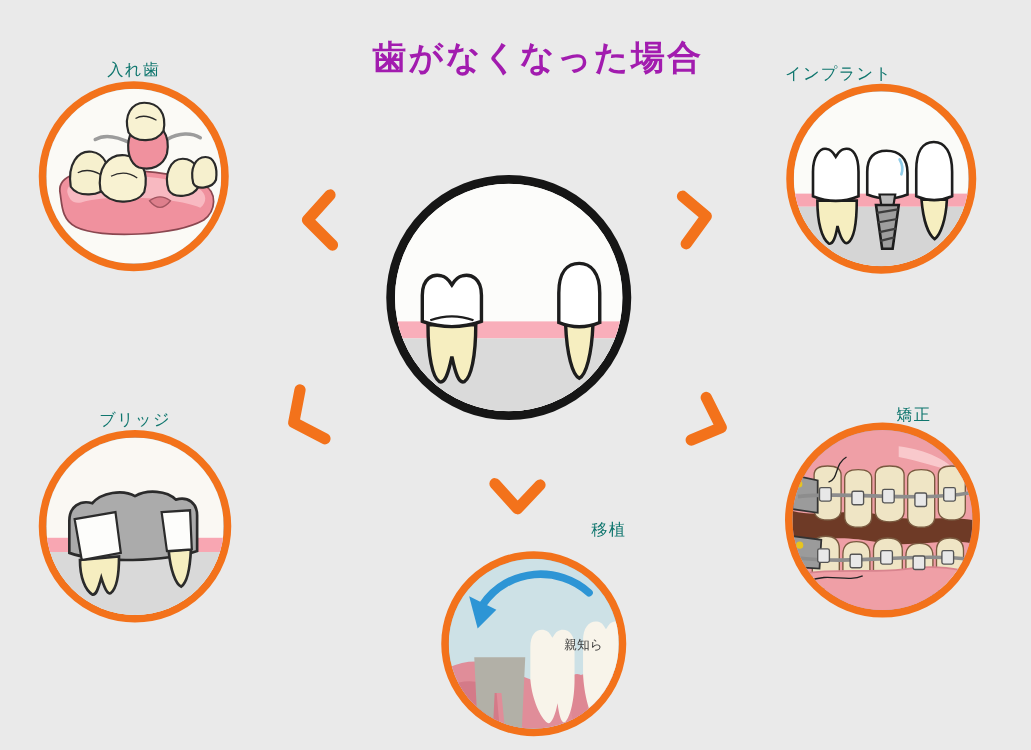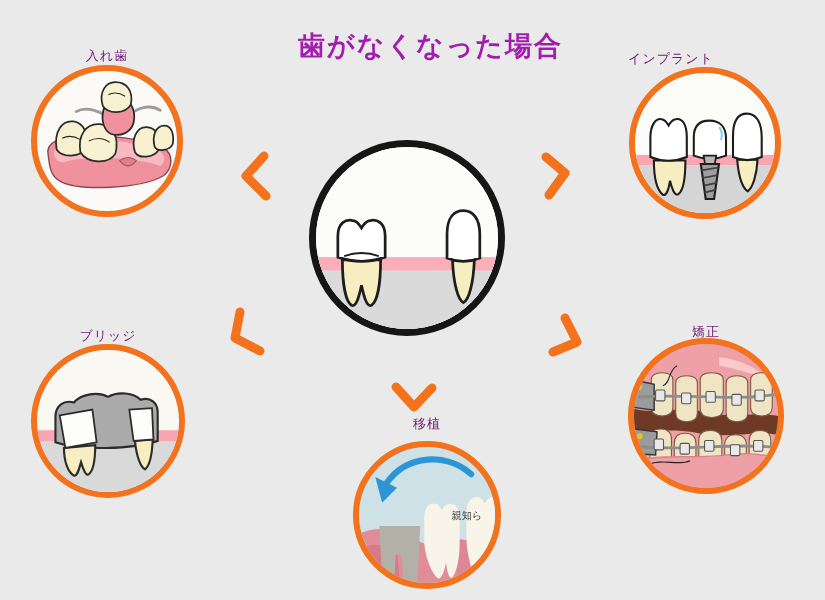--- a/index.html
+++ b/index.html
@@ -15,21 +15,21 @@
   }
   .title{
     position:absolute;left:18px;top:28px;width:100%;
     text-align:center;
     font-size:27px;font-weight:bold;color:#a21caf;
     letter-spacing:2px;
   }
   .node-label{
     position:absolute;
     text-align:center;
-    font-size:13px;color:#701a75;
+    font-size:13px;color:#0f766e;
     letter-spacing:1px;
   }
   .circle{
     position:absolute;
     border-radius:50%;
     overflow:hidden;
     box-sizing:border-box;
     background:#a3a3a3;
   }
   .circle.orange{border:6px solid #F3721B;}
@@ -41,22 +41,22 @@
 </head>
 <body>
 
 <div class="stage">
 
   <div class="title">歯がなくなった場合</div>
 
   <div class="node-label" style="left:31px;top:47px;width:152px;">入れ歯</div>
   <div class="node-label" style="left:595px;top:50px;width:152px;">インプラント</div>
   <div class="node-label" style="left:31px;top:327px;width:154px;">ブリッジ</div>
-  <div class="node-label" style="left:628px;top:323px;width:156px;">矯正</div>
-  <div class="node-label" style="left:353px;top:415px;width:148px;">移植</div>
+  <div class="node-label" style="left:653px;top:323px;width:156px;">矯正</div>
+  <div class="node-label" style="left:353px;top:415px;width:148px;text-align:right;">移植</div>
 
   <div class="circle black" style="left:309px;top:140px;width:196px;height:196px;">
     <svg viewBox="0 0 200 200">
       <rect width="200" height="200" fill="#FCFCFA"></rect>
       <rect y="121" width="200" height="15" fill="#F9AEBA"></rect>
       <rect y="136" width="200" height="64" fill="#DADADA"></rect>
       <g>
         <path d="M29,124 C29,152 33,170 39,174 C44,176 47,166 50,152 C53,166 56,176 61,174 C67,170 71,152 71,124 Z" fill="#F6EEC0" stroke="#1d1d1d" stroke-width="3"></path>
         <path d="M24,121 L24,98 C24,83 33,79 41,81 C46,82 48,86 50,89 C52,86 54,82 59,81 C67,79 76,83 76,98 L76,121 C59,127 41,127 24,121 Z" fill="#FFFFFF" stroke="#1d1d1d" stroke-width="3"></path>
         <path d="M31,120 Q50,113 69,120" fill="none" stroke="#1d1d1d" stroke-width="2"></path>

